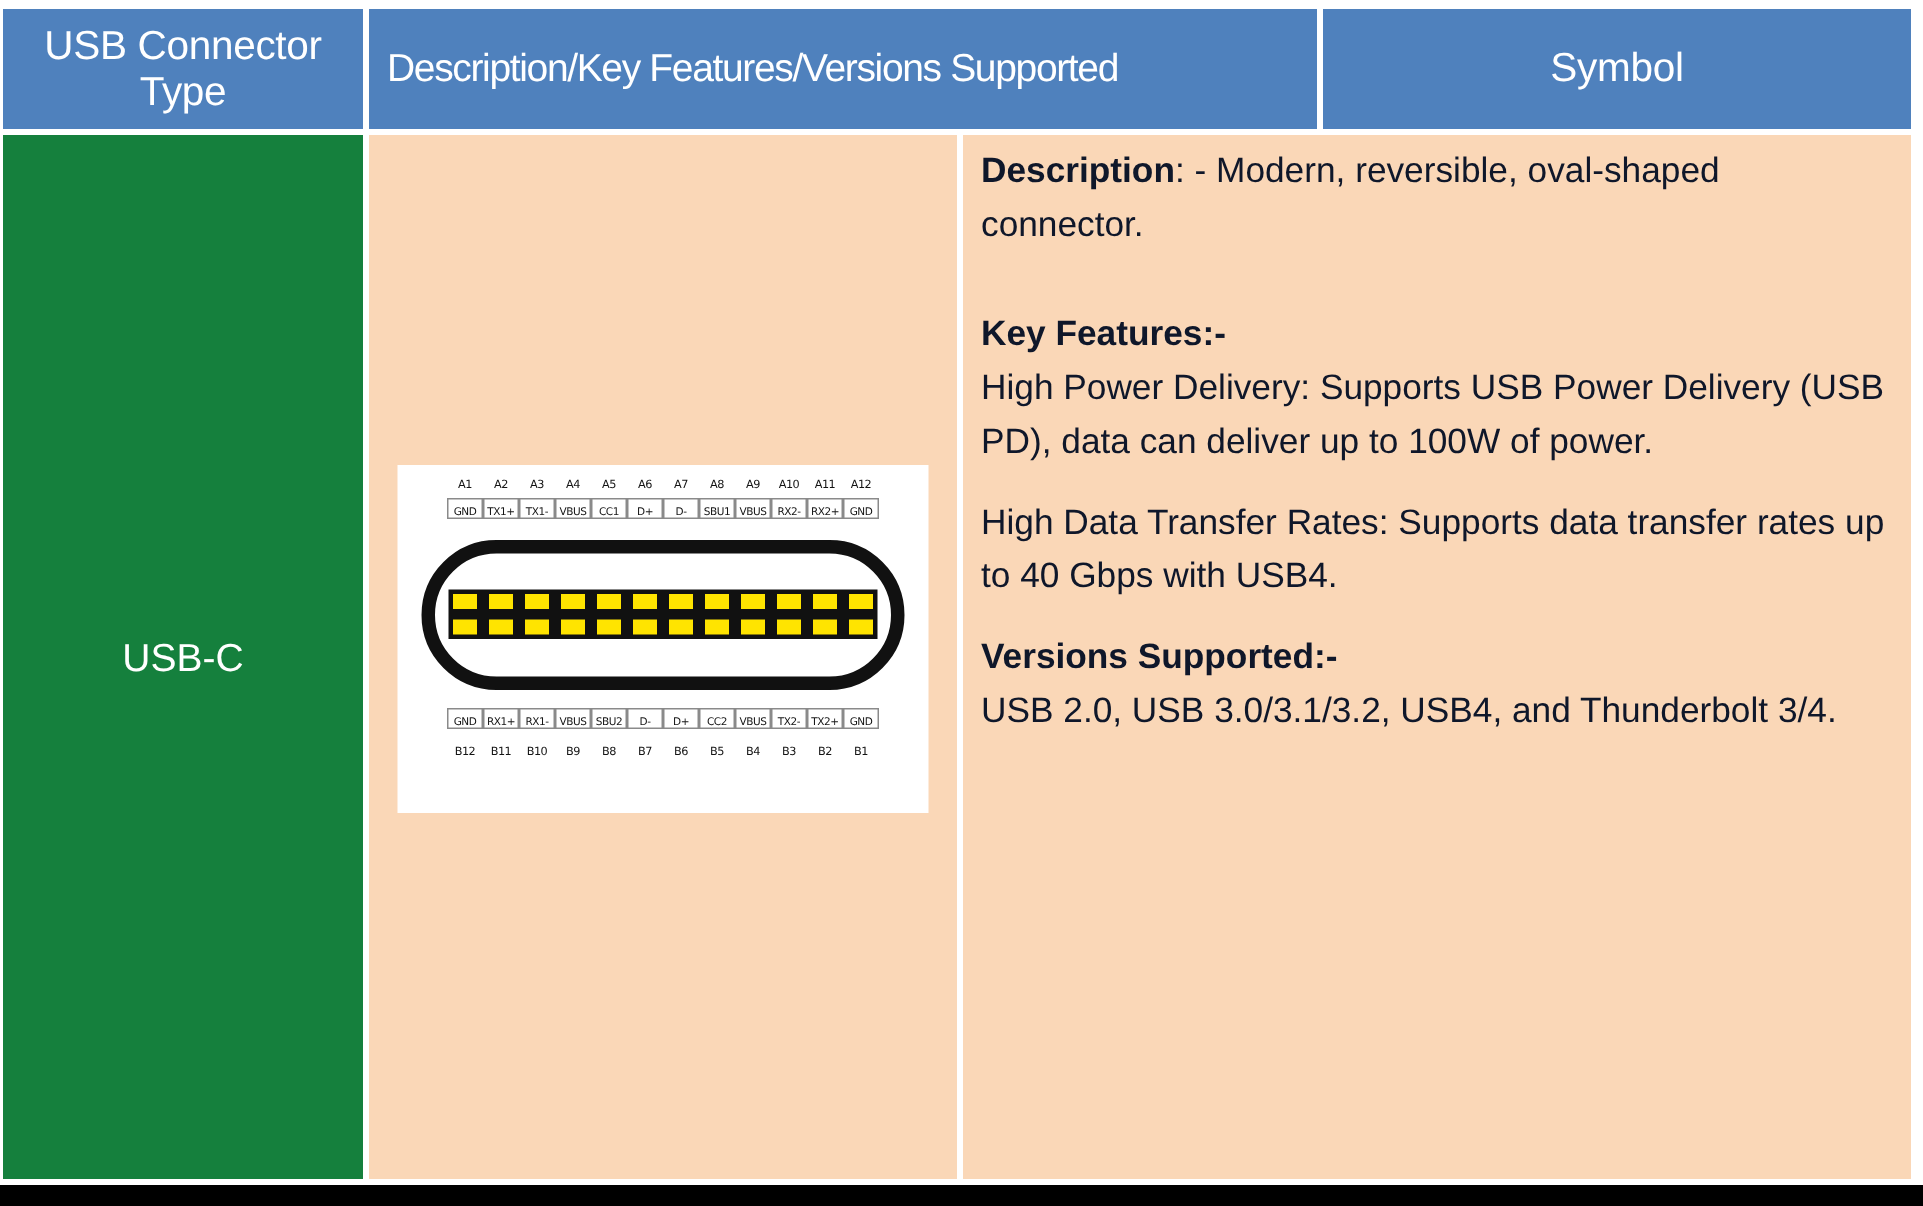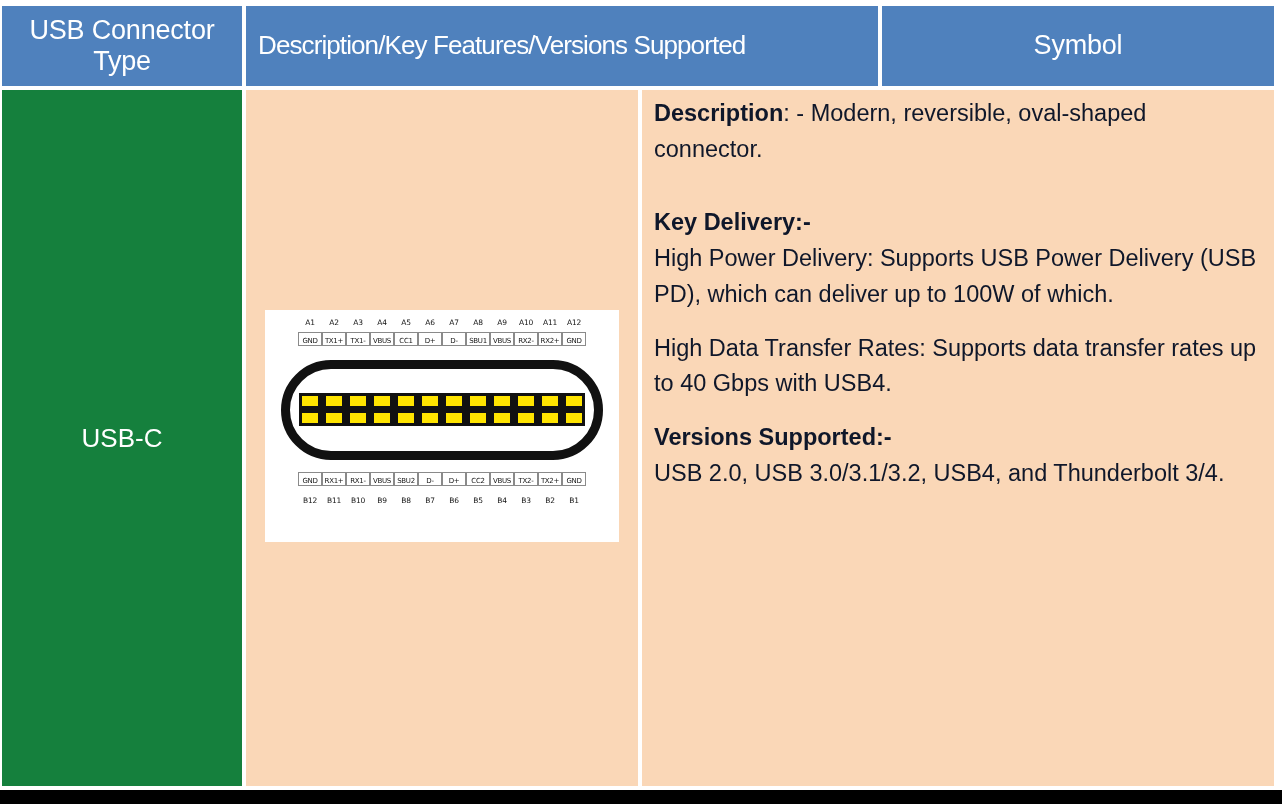--- a/index.html
+++ b/index.html
@@ -325,22 +325,22 @@
               <div class="cellbox">B2</div>
               <div class="cellbox">B1</div>
             </div>
 
           </div>
         </div>
 
         <div class="bcell col3 desc-cell">
           <p><b>Description</b><span>: - Modern, reversible, oval-shaped connector.</span></p>
           <div class="spacer-line"></div>
-          <p class="tight"><b>Key Delivery:-</b></p>
-          <p>High Power Delivery: Supports USB Power Delivery (USB PD), which can deliver up to 100W of which.</p>
+          <p class="tight"><b>Key Features:-</b></p>
+          <p>High Power Delivery: Supports USB Power Delivery (USB PD), data can deliver up to 100W of power.</p>
           <p>High Data Transfer Rates: Supports data transfer rates up to 40 Gbps with USB4.</p>
           <p class="tight"><b>Versions Supported:-</b></p>
           <p>USB 2.0, USB 3.0/3.1/3.2, USB4, and Thunderbolt 3/4.</p>
         </div>
 
       </div>
     </div>
   </div>
 
   <div class="black-bar-bottom"></div>

